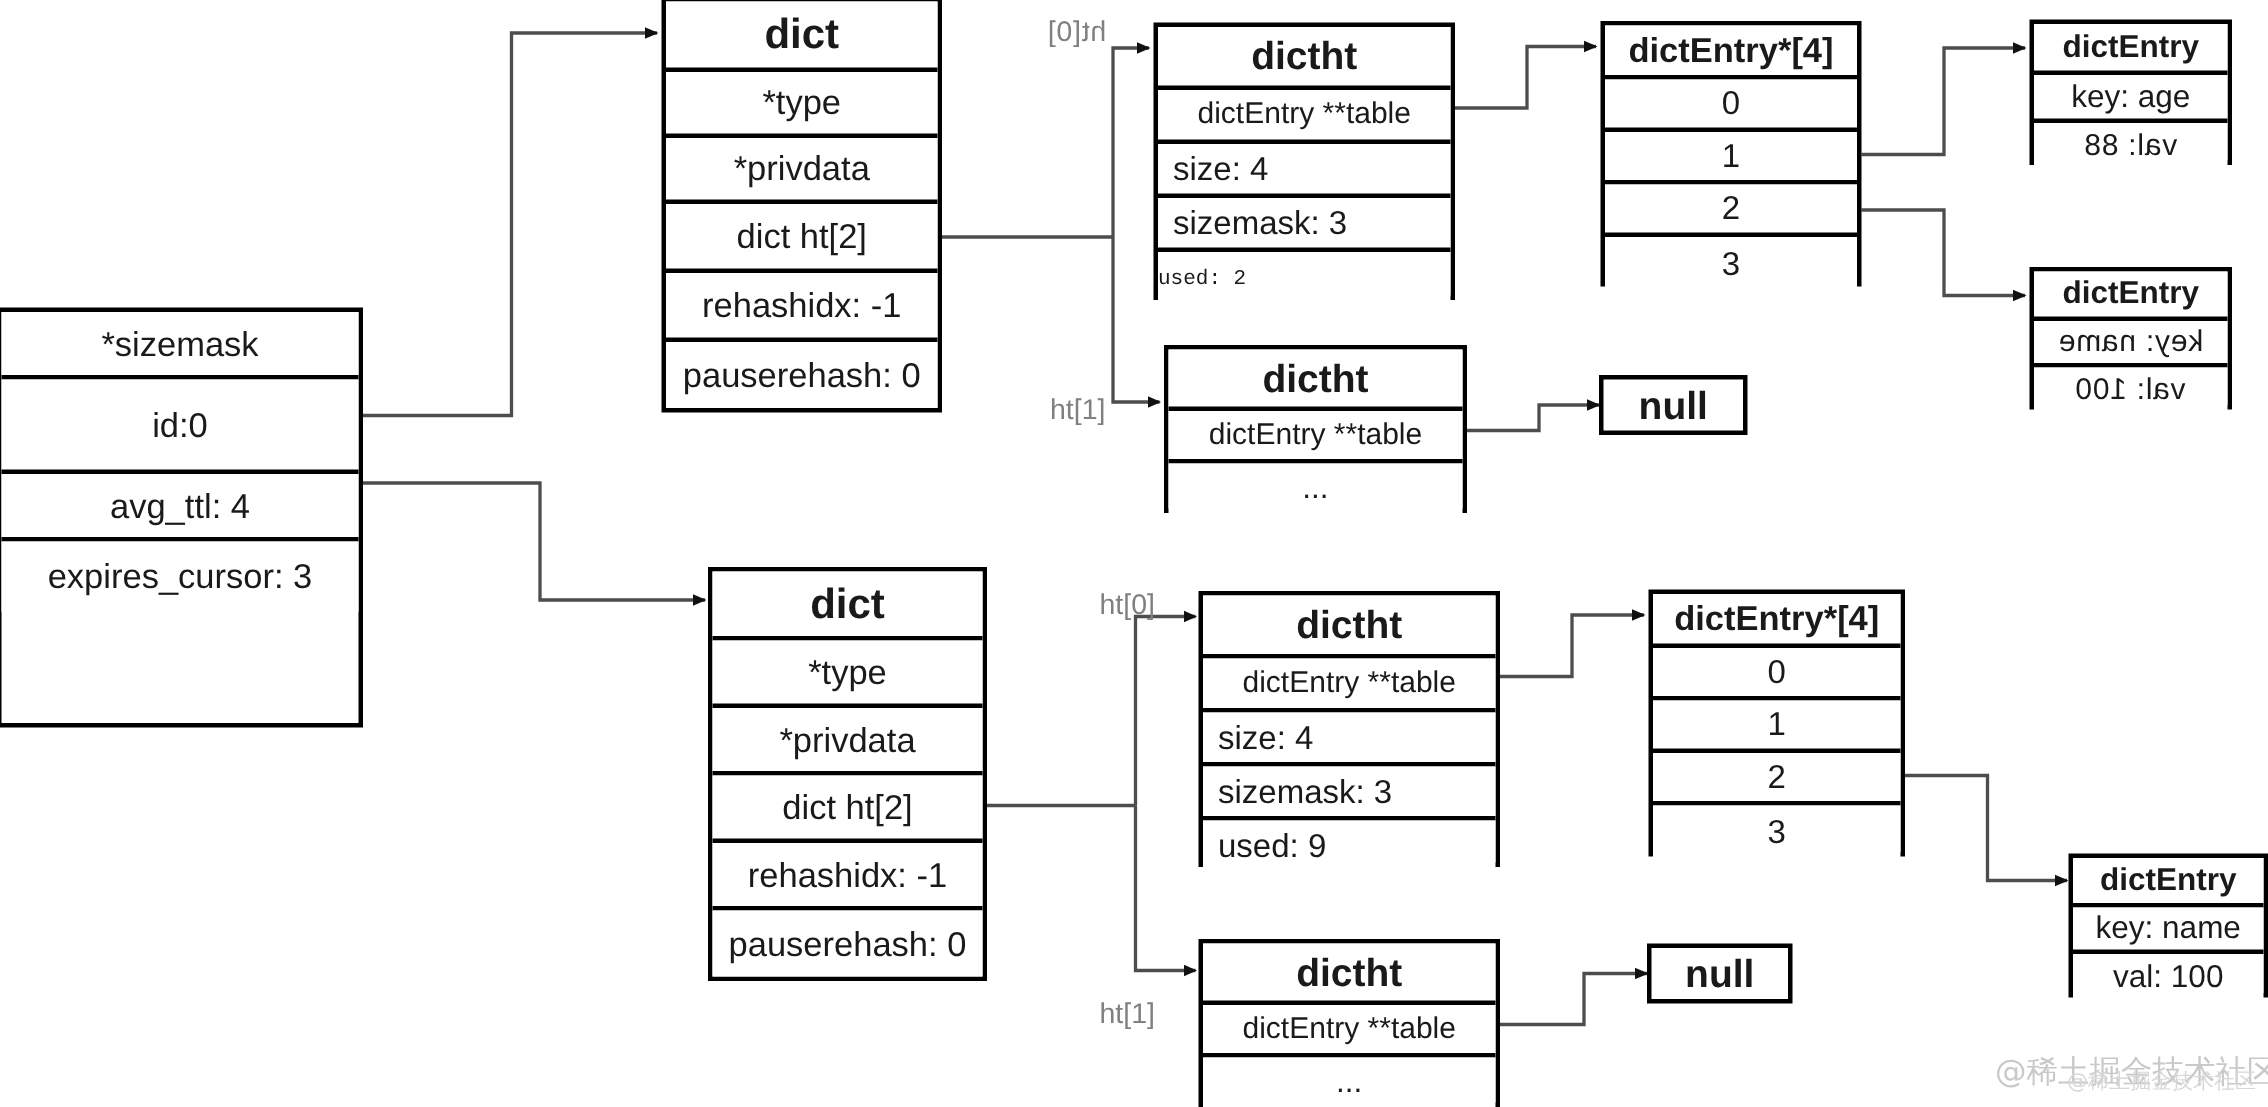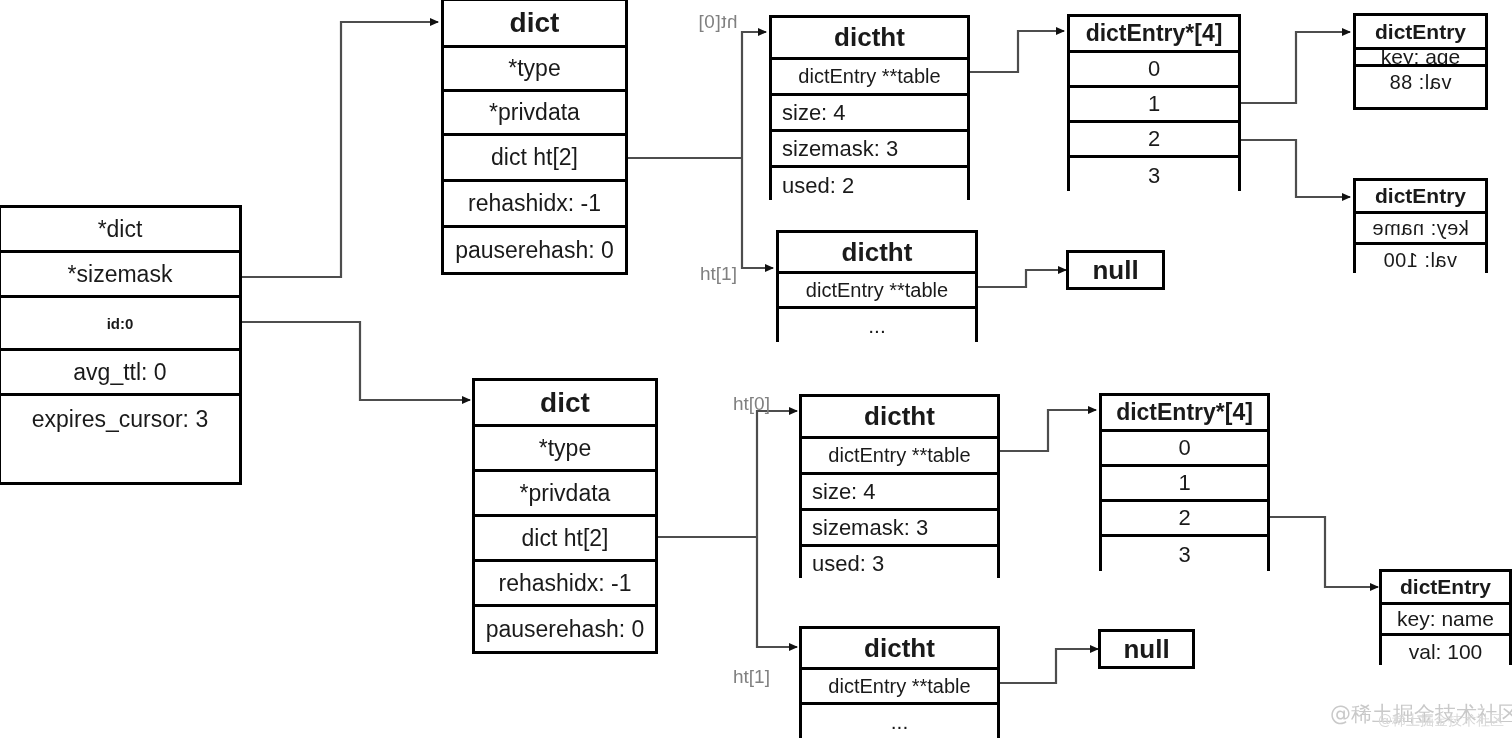--- a/index.html
+++ b/index.html
@@ -122,43 +122,42 @@
 
       <path d="M1000,451 L1048,451 L1048,410 L1096,410" marker-end="url(#ah)"></path>
 
       <path d="M1270,517 L1325,517 L1325,587 L1378,587" marker-end="url(#ah)"></path>
 
       <path d="M1000,683 L1056,683 L1056,649 L1098,649" marker-end="url(#ah)"></path>
     </g>
   </svg>
 
   <div class="node" style="left:-2px; top:205px; width:244px; height:280px;">
-    <div class="row" style="height:45px; font-size:23px;">*dict</div>
     <div class="row" style="height:45px; font-size:23px;">*sizemask</div>
-    <div class="row" style="height:53px; font-size:15px;font-weight:bold;">id:0</div>
-    <div class="row" style="height:45px; font-size:23px;">avg_ttl: 0</div>
+    <div class="row" style="height:63px; font-size:23px;">id:0</div>
+    <div class="row" style="height:45px; font-size:23px;">avg_ttl: 4</div>
     <div class="row" style="height:47px; font-size:23px;">expires_cursor: 3</div>
   </div>
 
   <div class="node" style="left:441px; top:-2px; width:187px; height:277px;">
     <div class="row title" style="height:47px; font-size:28px;">dict</div>
     <div class="row" style="height:44px; font-size:23px;">*type</div>
     <div class="row" style="height:44px; font-size:23px;">*privdata</div>
     <div class="row" style="height:46px; font-size:23px;">dict ht[2]</div>
     <div class="row" style="height:46px; font-size:23px;">rehashidx: -1</div>
     <div class="row" style="height:44px; font-size:23px;">pauserehash: 0</div>
   </div>
 
   <div class="edge-label" style="left:698px; top:11px;"><span class="glitch">ht[0]</span></div>
   <div class="node" style="left:769px; top:15px; width:201px; height:185px;">
     <div class="row title" style="height:42px; font-size:26px;">dictht</div>
     <div class="row" style="height:36px; font-size:20px;">dictEntry **table</div>
     <div class="row" style="height:36px; font-size:22px; justify-content:flex-start; padding-left:10px;">size: 4</div>
     <div class="row" style="height:36px; font-size:22px; justify-content:flex-start; padding-left:10px;">sizemask: 3</div>
-    <div class="row" style="height:35px; font-size:22px; justify-content:flex-start; padding-left:10px;">used: 2</div>
+    <div class="row" style="height:35px; font-size:14px; justify-content:flex-start; font-family:Liberation Mono, monospace;">used: 2</div>
   </div>
 
   <div class="edge-label" style="left:700px; top:263px;">ht[1]</div>
   <div class="node" style="left:776px; top:230px; width:202px; height:112px;">
     <div class="row title" style="height:41px; font-size:26px;">dictht</div>
     <div class="row" style="height:35px; font-size:20px;">dictEntry **table</div>
     <div class="row" style="height:33px; font-size:21px;">...</div>
   </div>
 
   <div class="node solo" style="left:1066px; top:250px; width:99px; height:40px; font-size:26px;">null</div>
@@ -166,21 +165,21 @@
   <div class="node" style="left:1067px; top:14px; width:174px; height:177px;">
     <div class="row title" style="height:36px; font-size:23px;">dictEntry*[4]</div>
     <div class="row" style="height:35px; font-size:22px;">0</div>
     <div class="row" style="height:35px; font-size:22px;">1</div>
     <div class="row" style="height:35px; font-size:22px;">2</div>
     <div class="row" style="height:35px; font-size:22px;">3</div>
   </div>
 
   <div class="node" style="left:1353px; top:13px; width:135px; height:97px;">
     <div class="row title" style="height:34px; font-size:21px;">dictEntry</div>
-    <div class="row" style="height:17px; font-size:21px;">key: age</div>
+    <div class="row" style="height:32px; font-size:21px;">key: age</div>
     <div class="row" style="height:30px; font-size:20px;">
         <span class="glitch">val: 88</span>
       </div>
   </div>
 
   <div class="node" style="left:1353px; top:178px; width:135px; height:95px;">
     <div class="row title" style="height:33px; font-size:21px;">dictEntry</div>
     <div class="row" style="height:31px; font-size:20px;">
         <span class="glitch">key: name</span>
       </div>
@@ -197,21 +196,21 @@
     <div class="row" style="height:45px; font-size:23px;">rehashidx: -1</div>
     <div class="row" style="height:44px; font-size:23px;">pauserehash: 0</div>
   </div>
 
   <div class="edge-label" style="left:733px; top:393px;">ht[0]</div>
   <div class="node" style="left:799px; top:394px; width:201px; height:184px;">
     <div class="row title" style="height:42px; font-size:26px;">dictht</div>
     <div class="row" style="height:36px; font-size:20px;">dictEntry **table</div>
     <div class="row" style="height:36px; font-size:22px; justify-content:flex-start; padding-left:10px;">size: 4</div>
     <div class="row" style="height:36px; font-size:22px; justify-content:flex-start; padding-left:10px;">sizemask: 3</div>
-    <div class="row" style="height:34px; font-size:22px; justify-content:flex-start; padding-left:10px;">used: 3</div>
+    <div class="row" style="height:34px; font-size:22px; justify-content:flex-start; padding-left:10px;">used: 9</div>
   </div>
 
   <div class="edge-label" style="left:733px; top:666px;">ht[1]</div>
   <div class="node" style="left:799px; top:626px; width:201px; height:112px;">
     <div class="row title" style="height:41px; font-size:26px;">dictht</div>
     <div class="row" style="height:35px; font-size:20px;">dictEntry **table</div>
     <div class="row" style="height:33px; font-size:21px;">...</div>
   </div>
 
   <div class="node solo" style="left:1098px; top:629px; width:97px; height:40px; font-size:26px;">null</div>

